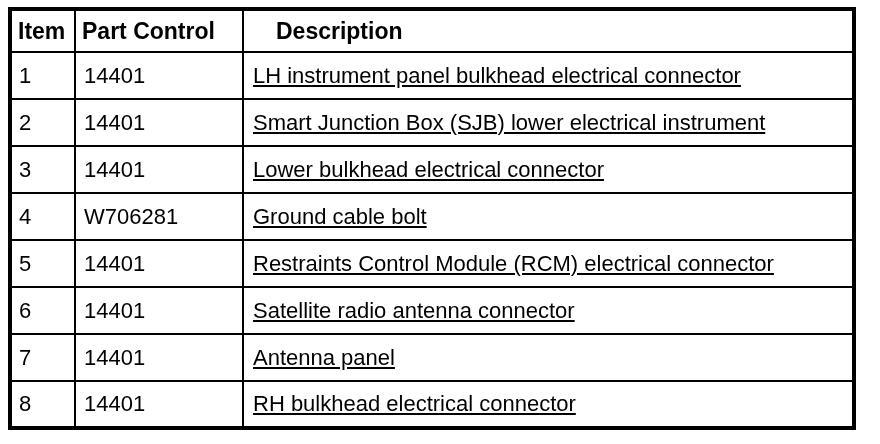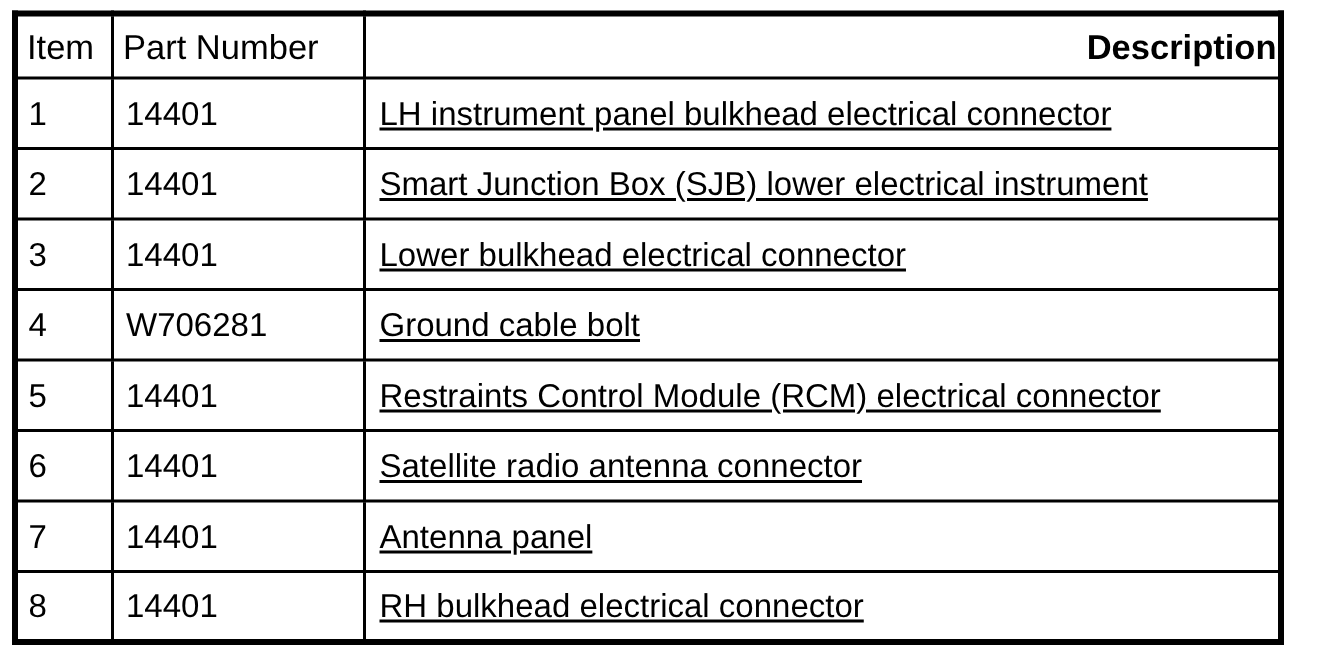--- a/index.html
+++ b/index.html
@@ -33,28 +33,28 @@
     vertical-align: middle;
   }
   table.parts thead tr {
     height: 43px;
   }
   table.parts tbody tr {
     height: 47px;
   }
   th.h-item, th.h-part {
     font-size: 23px;
-    font-weight: normal;
+    font-weight: bold;
     text-align: left;
     padding-left: 6px;
   }
   th.h-desc {
     font-size: 23px;
     font-weight: bold;
-    text-align: right;
+    text-align: left;
     padding-left: 32px;
   }
   td.c-item {
     font-size: 22px;
     padding-left: 7px;
   }
   td.c-part {
     font-size: 22px;
     padding-left: 8px;
   }
@@ -72,21 +72,21 @@
 
 <table class="parts">
   <colgroup>
     <col class="w-item">
     <col class="w-part">
     <col class="w-desc">
   </colgroup>
   <thead>
     <tr>
       <th class="h-item">Item</th>
-      <th class="h-part">Part Number</th>
+      <th class="h-part">Part Control</th>
       <th class="h-desc">Description</th>
     </tr>
   </thead>
   <tbody>
     <tr>
       <td class="c-item">1</td>
       <td class="c-part">14401</td>
       <td class="c-desc">LH instrument panel bulkhead electrical connector</td>
     </tr>
     <tr>

